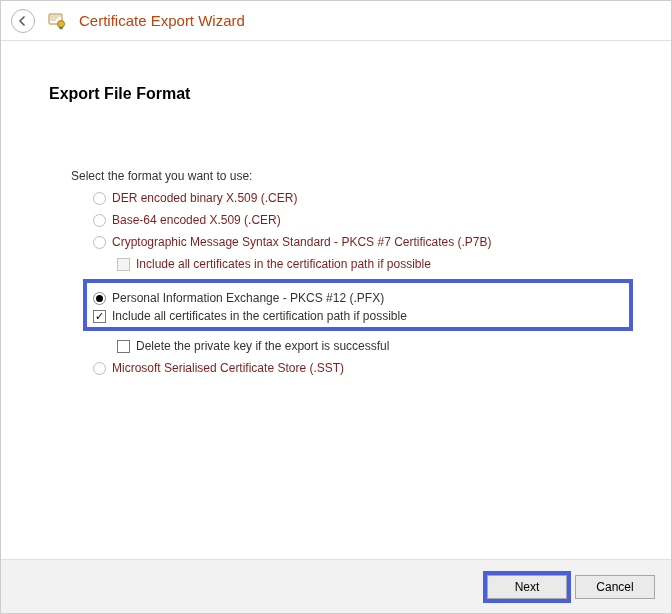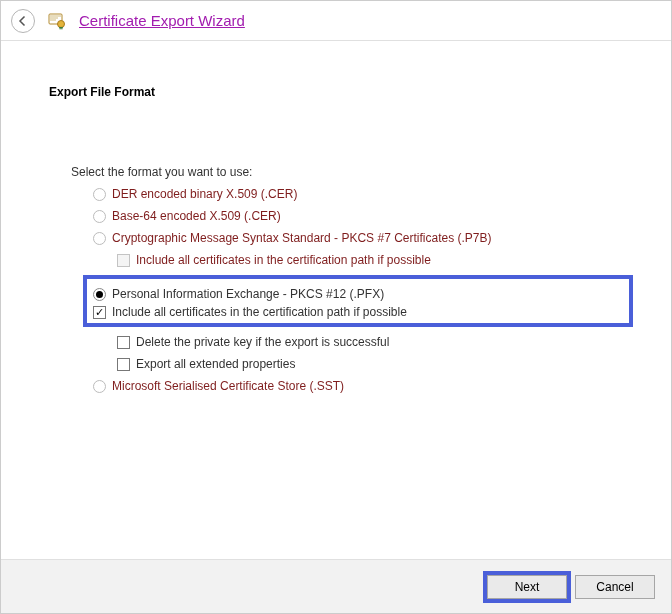--- a/index.html
+++ b/index.html
@@ -30,29 +30,28 @@
     align-items: center;
     justify-content: center;
     color: #555;
     cursor: pointer;
     background: #fff;
   }
   .back-btn svg { width: 12px; height: 12px; }
   .cert-icon { width: 20px; height: 20px; }
   .title {
     font-size: 15px;
-    color: #a21caf;
-    text-decoration: underline;
+    color: #c2410c;
   }
   .content {
     padding: 44px 48px 0 48px;
   }
   .heading {
     font-weight: bold;
-    font-size: 12px;
+    font-size: 16px;
     color: #000;
   }
   .subheading {
     margin: 4px 0 0 22px;
     color: #333;
   }
   .prompt {
     margin: 66px 0 8px 22px;
     color: #333;
   }
@@ -188,24 +187,20 @@
       <div class="check-row sub">
         <span class="check checked"></span>
         <span class="lbl">Include all certificates in the certification path if possible</span>
       </div>
     </div>
 
     <div class="check-row sub">
       <span class="check"></span>
       <span class="lbl">Delete the private key if the export is successful</span>
     </div>
-    <div class="check-row sub">
-      <span class="check"></span>
-      <span class="lbl">Export all extended properties</span>
-    </div>
 
     <div class="radio-row">
       <span class="radio disabled"></span>
       <span class="lbl disabled">Microsoft Serialised Certificate Store (.SST)</span>
     </div>
 
   </div>
 </div>
 
 <div class="footer">

